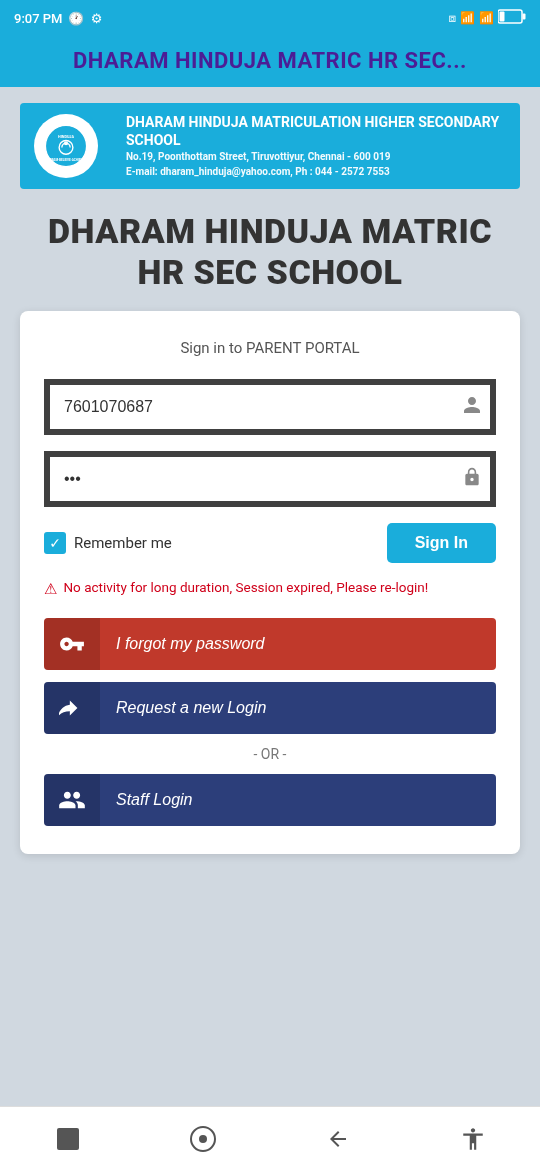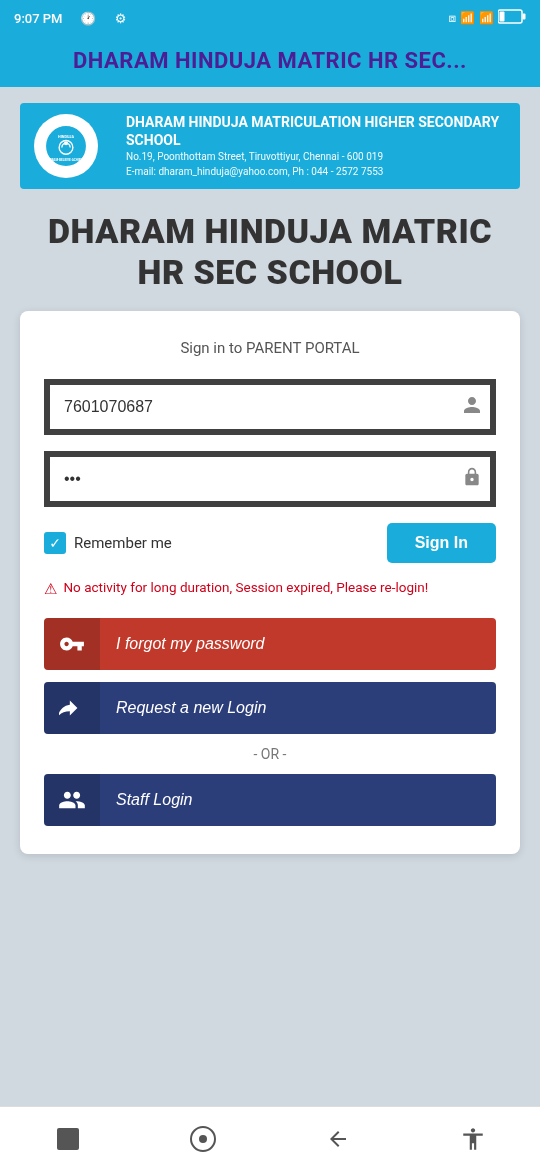--- a/index.html
+++ b/index.html
@@ -18,21 +18,21 @@
       background: #1aaddb;
       color: white;
       display: flex;
       justify-content: space-between;
       align-items: center;
       padding: 6px 14px;
       font-size: 13px;
       font-weight: 500;
       height: 36px;
     }
-    .status-bar-left { display: flex; align-items: center; gap: 18px; }
+    .status-bar-left { display: flex; align-items: center; gap: 6px; }
     .status-bar-right { display: flex; align-items: center; gap: 4px; font-size: 12px; }
 
     
     .app-header {
       background: #1aaddb;
       color: #4c1d95;
       text-align: center;
       padding: 12px 16px 14px;
       font-size: 22px;
       font-weight: 700;
@@ -76,20 +76,21 @@
     .school-banner-text .school-name-banner {
       font-size: 14px;
       font-weight: 700;
       line-height: 1.3;
       text-transform: uppercase;
     }
     .school-banner-text .school-address {
       font-size: 10px;
       line-height: 1.5;
       opacity: 0.95;
+      font-weight: bold;
     }
 
     
     .school-title {
       text-align: center;
       font-size: 34px;
       font-weight: 900;
       color: #333;
       padding: 22px 20px 18px;
       line-height: 1.2;

